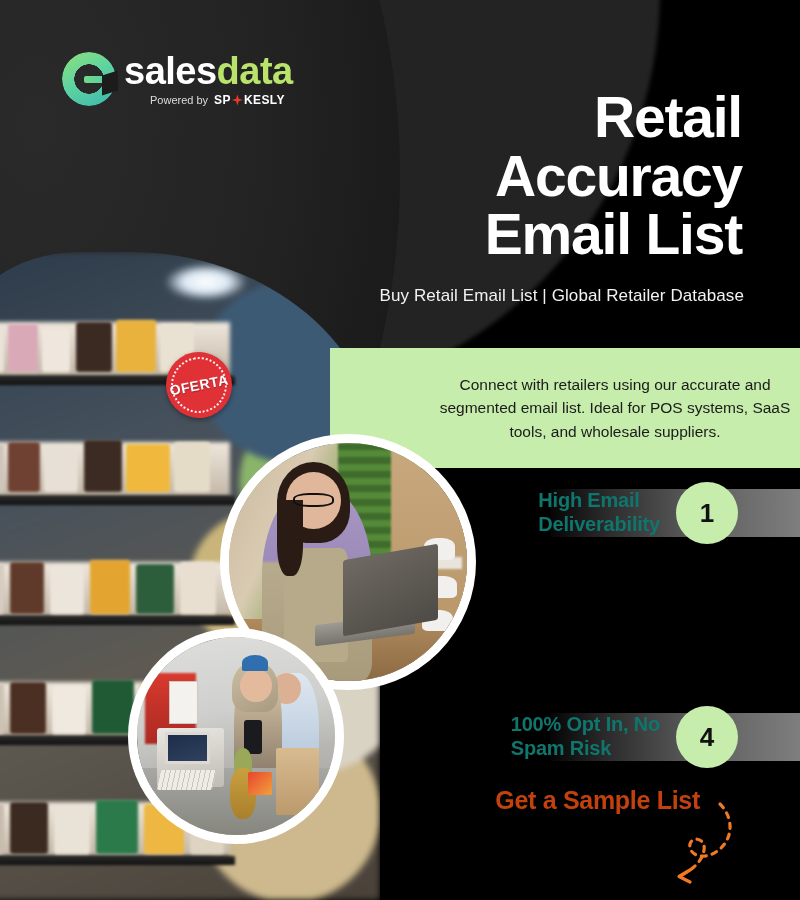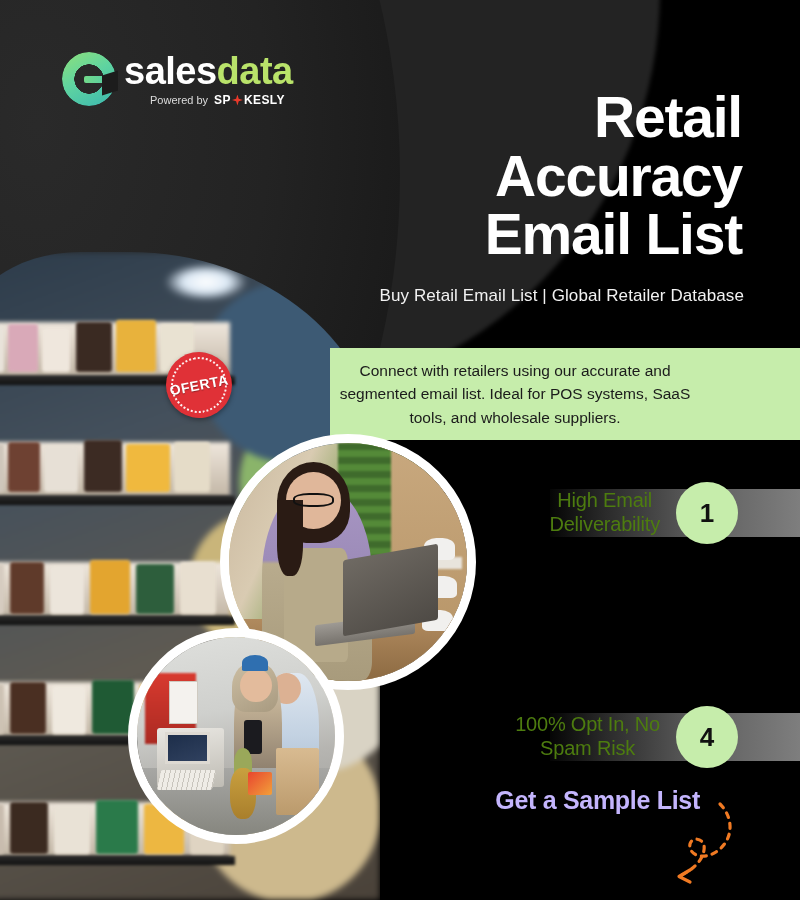--- a/index.html
+++ b/index.html
@@ -266,23 +266,23 @@
   }
   .headline div { white-space:nowrap; }
 
   .subhead {
     position:absolute; right:56px; top:286px; z-index:20;
     color:#f2f2f2; font-size:17px; font-weight:400; letter-spacing:.1px;
   }
 
   .greenbox {
     position:absolute; left:330px; top:348px;
-    width:470px; height:92px; z-index:10;
+    width:470px; height:120px; z-index:10;
     background:#c6edab;
-    display:flex; align-items:center; justify-content:flex-start;
+    display:flex; align-items:center; justify-content:flex-end;
   }
   .greenbox p {
     color:#1b1b1b; font-size:15.5px; line-height:1.5;
     text-align:center; width:370px;
   }
 
   
   .feature {
     position:absolute; z-index:15;
     left:0; width:800px; height:62px;
@@ -296,28 +296,28 @@
   .feature .num {
     position:absolute; right:62px; top:0;
     width:62px; height:62px; border-radius:50%;
     background:#c6edab;
     display:flex; align-items:center; justify-content:center;
     font-size:26px; font-weight:800; color:#111;
   }
   .feature .lbl {
     position:absolute; right:140px; top:50%;
     transform:translateY(-50%);
-    text-align:center; color:#4d7c0f;
-    font-size:20px; font-weight:400; line-height:1.18;
+    text-align:left; color:#0f766e;
+    font-size:20px; font-weight:700; line-height:1.18;
     letter-spacing:-.2px; white-space:pre-line;
   }
 
   .cta {
     position:absolute; right:100px; top:786px; z-index:20;
-    color:#c4b5fd; font-size:25px; font-weight:800; letter-spacing:-.3px;
+    color:#c2410c; font-size:25px; font-weight:800; letter-spacing:-.3px;
   }
   .arrow-doodle {
     position:absolute; right:62px; top:796px; z-index:22;
     width:70px; height:100px;
   }
 
   
   .footer {
     position:absolute; left:0; bottom:0; width:800px; height:52px;
     background:#ffffff; z-index:25;

